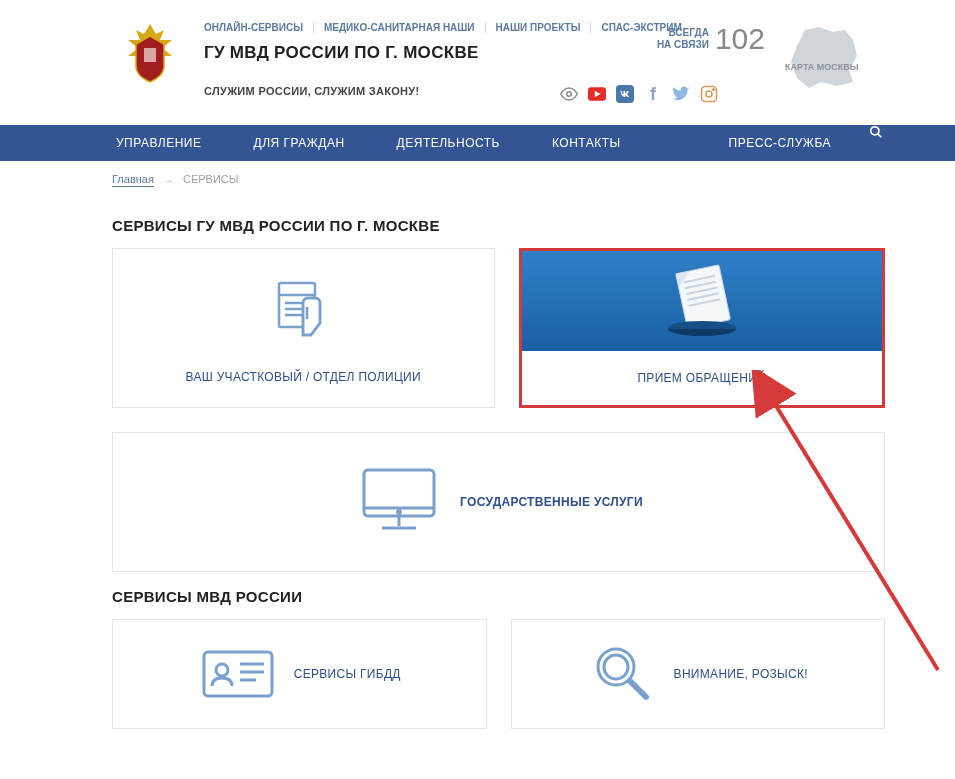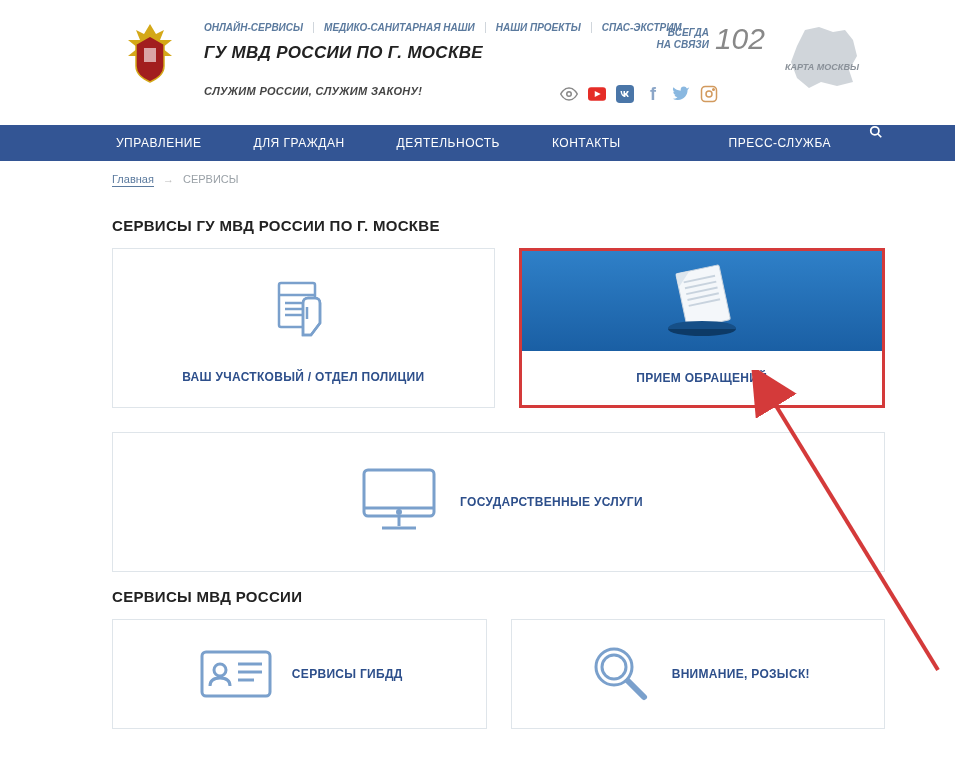--- a/index.html
+++ b/index.html
@@ -26,21 +26,20 @@
   }
   .page { position: relative; }
 
   
   .header {
     display: flex;
     padding: 22px 90px 10px 120px;
     align-items: flex-start;
     gap: 24px;
     position: relative;
-    font-style: italic;
   }
   .logo { width: 60px; height: 70px; flex-shrink: 0; }
   .header-mid { flex: 1; }
   .topnav { display: flex; gap: 0; font-size: 10px; font-weight: 600; color: var(--link-blue); margin-bottom: 10px; }
   .topnav a { color: var(--link-blue); text-decoration: none; padding: 0 10px; border-right: 1px solid #d0d6dc; }
   .topnav a:first-child { padding-left: 0; }
   .topnav a:last-child { border-right: none; }
   .site-title { font-size: 17px; font-weight: 700; color: #222; letter-spacing: 0.3px; }
   .slogan { font-size: 11px; font-weight: 600; color: #444; margin-top: 22px; letter-spacing: 0.3px; }
 
@@ -93,21 +92,21 @@
     flex: 1;
     min-height: 160px;
     display: flex;
     flex-direction: column;
     align-items: center;
     justify-content: center;
     padding: 18px 10px 22px;
     cursor: pointer;
   }
   .card .ic { height: 90px; display:flex; align-items:center; justify-content:center; margin-bottom: 12px;}
-  .card .lbl { color: var(--blue); font-size: 12px; font-weight: 700; text-align:center; letter-spacing:0.3px;}
+  .card .lbl { color: var(--blue); font-size: 12px; font-weight: 400; text-align:center; letter-spacing:0.3px;}
   .card.highlight { border: 3px solid var(--accent); padding:0; }
   .card.highlight .banner {
     background: linear-gradient(180deg, #2f80c8 0%, #1a5fa4 100%);
     width: 100%; height: 100px;
     display:flex; align-items:center; justify-content:center;
     position:relative;
   }
   .card.highlight .lbl { padding: 20px 0; }
 
   .wide-card {

